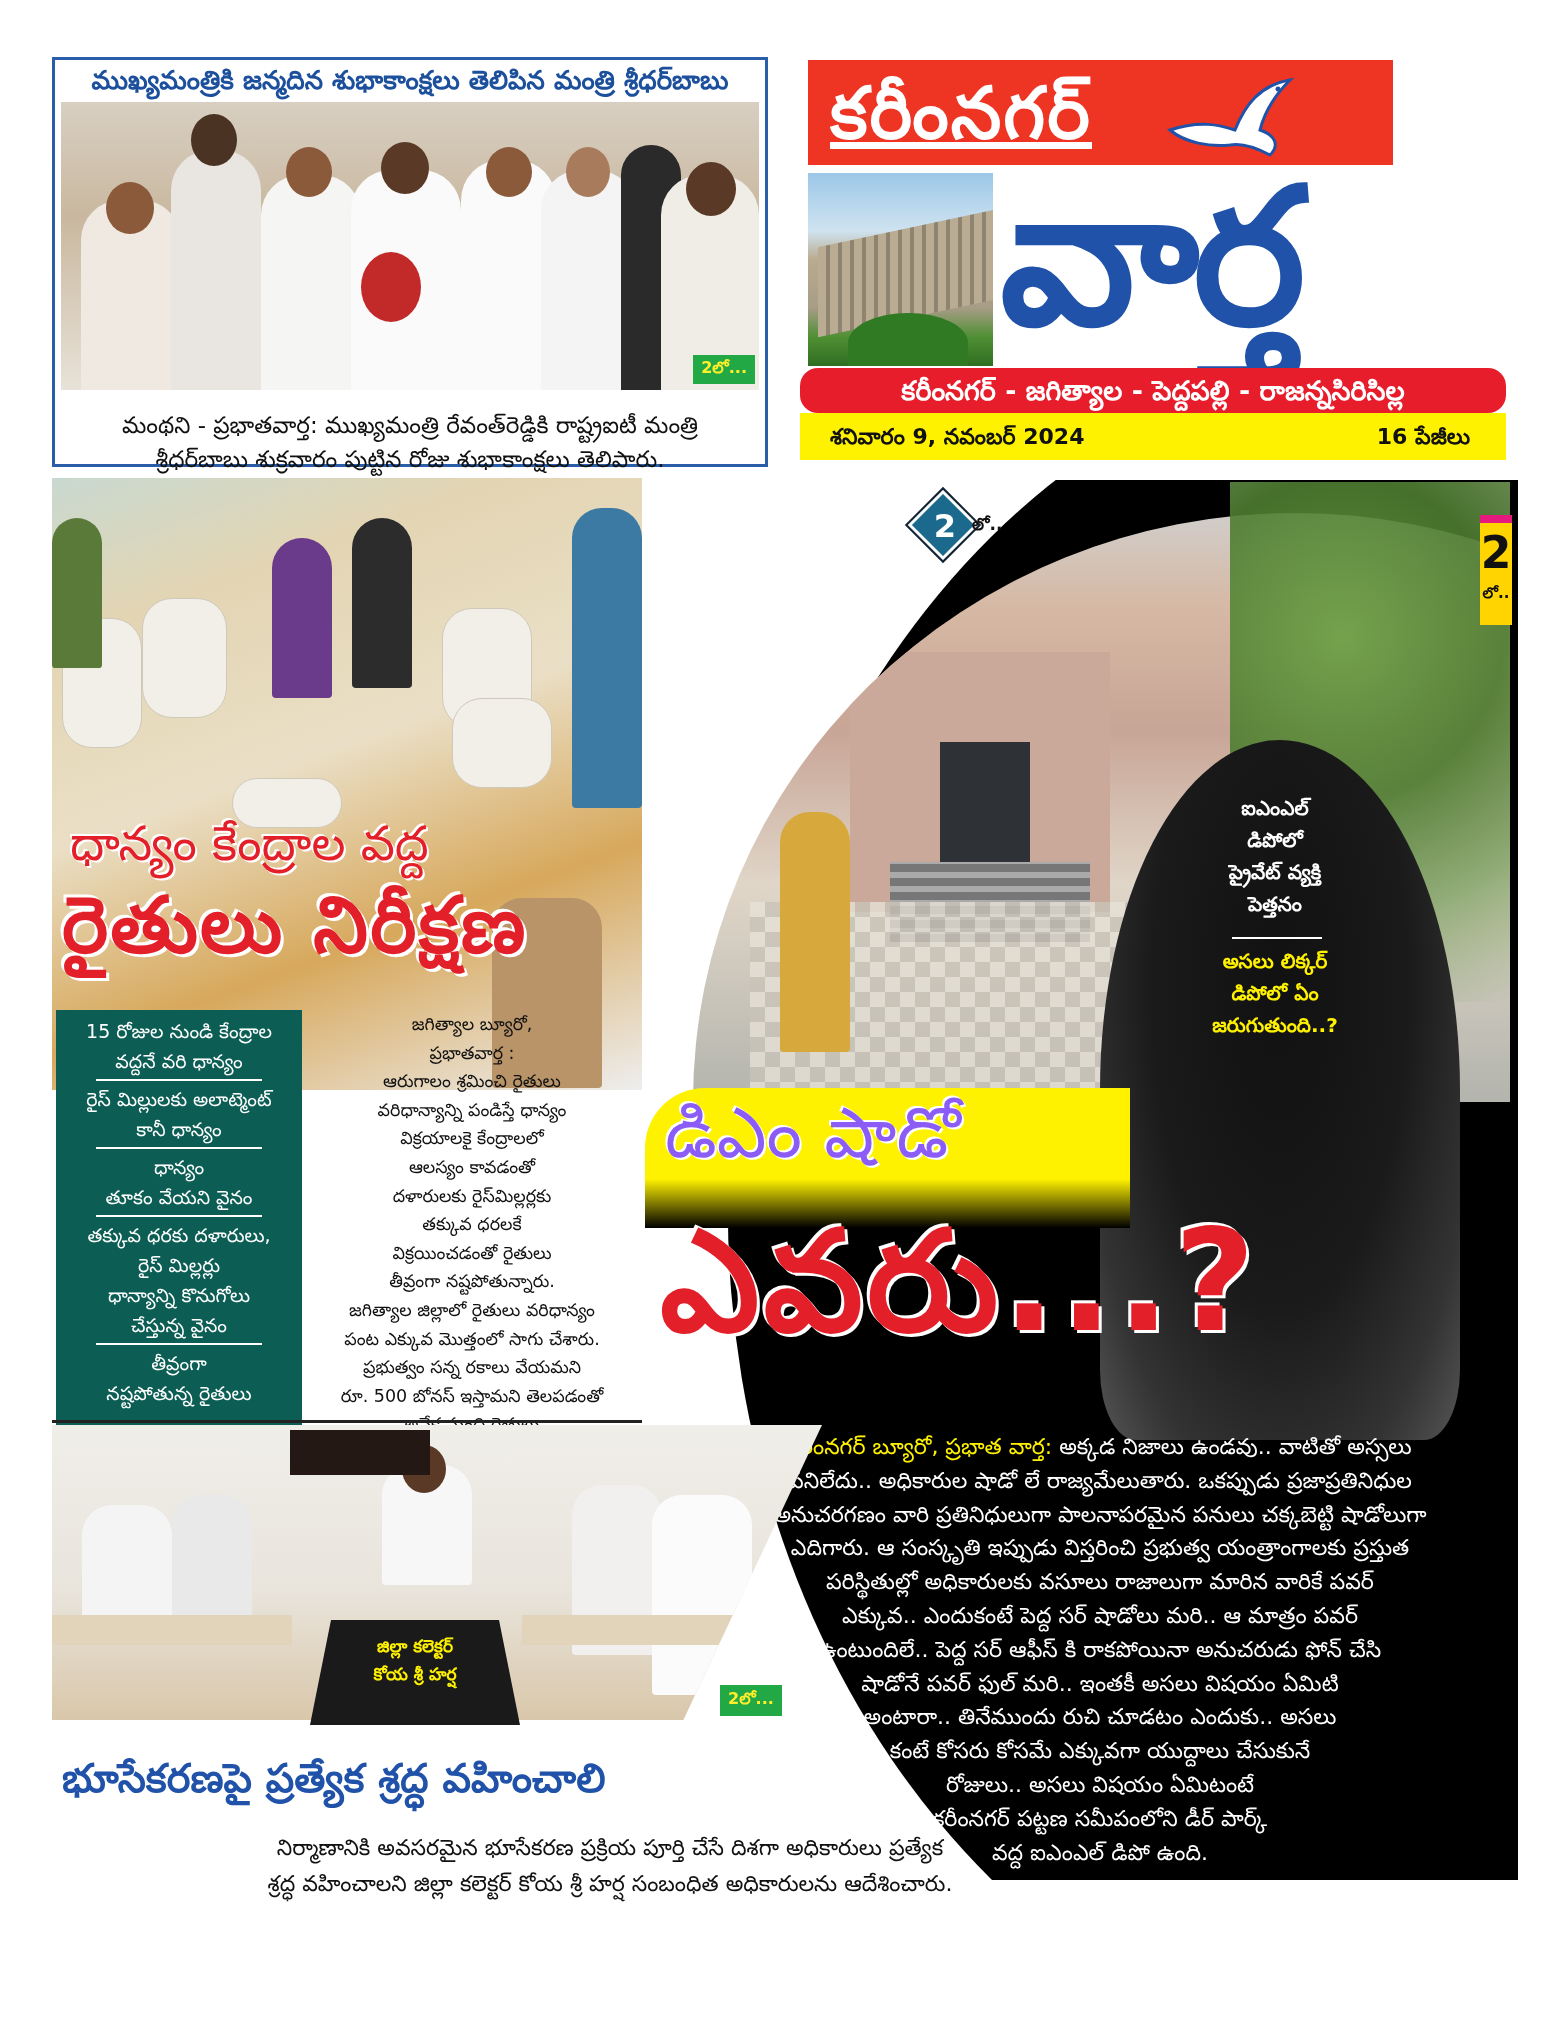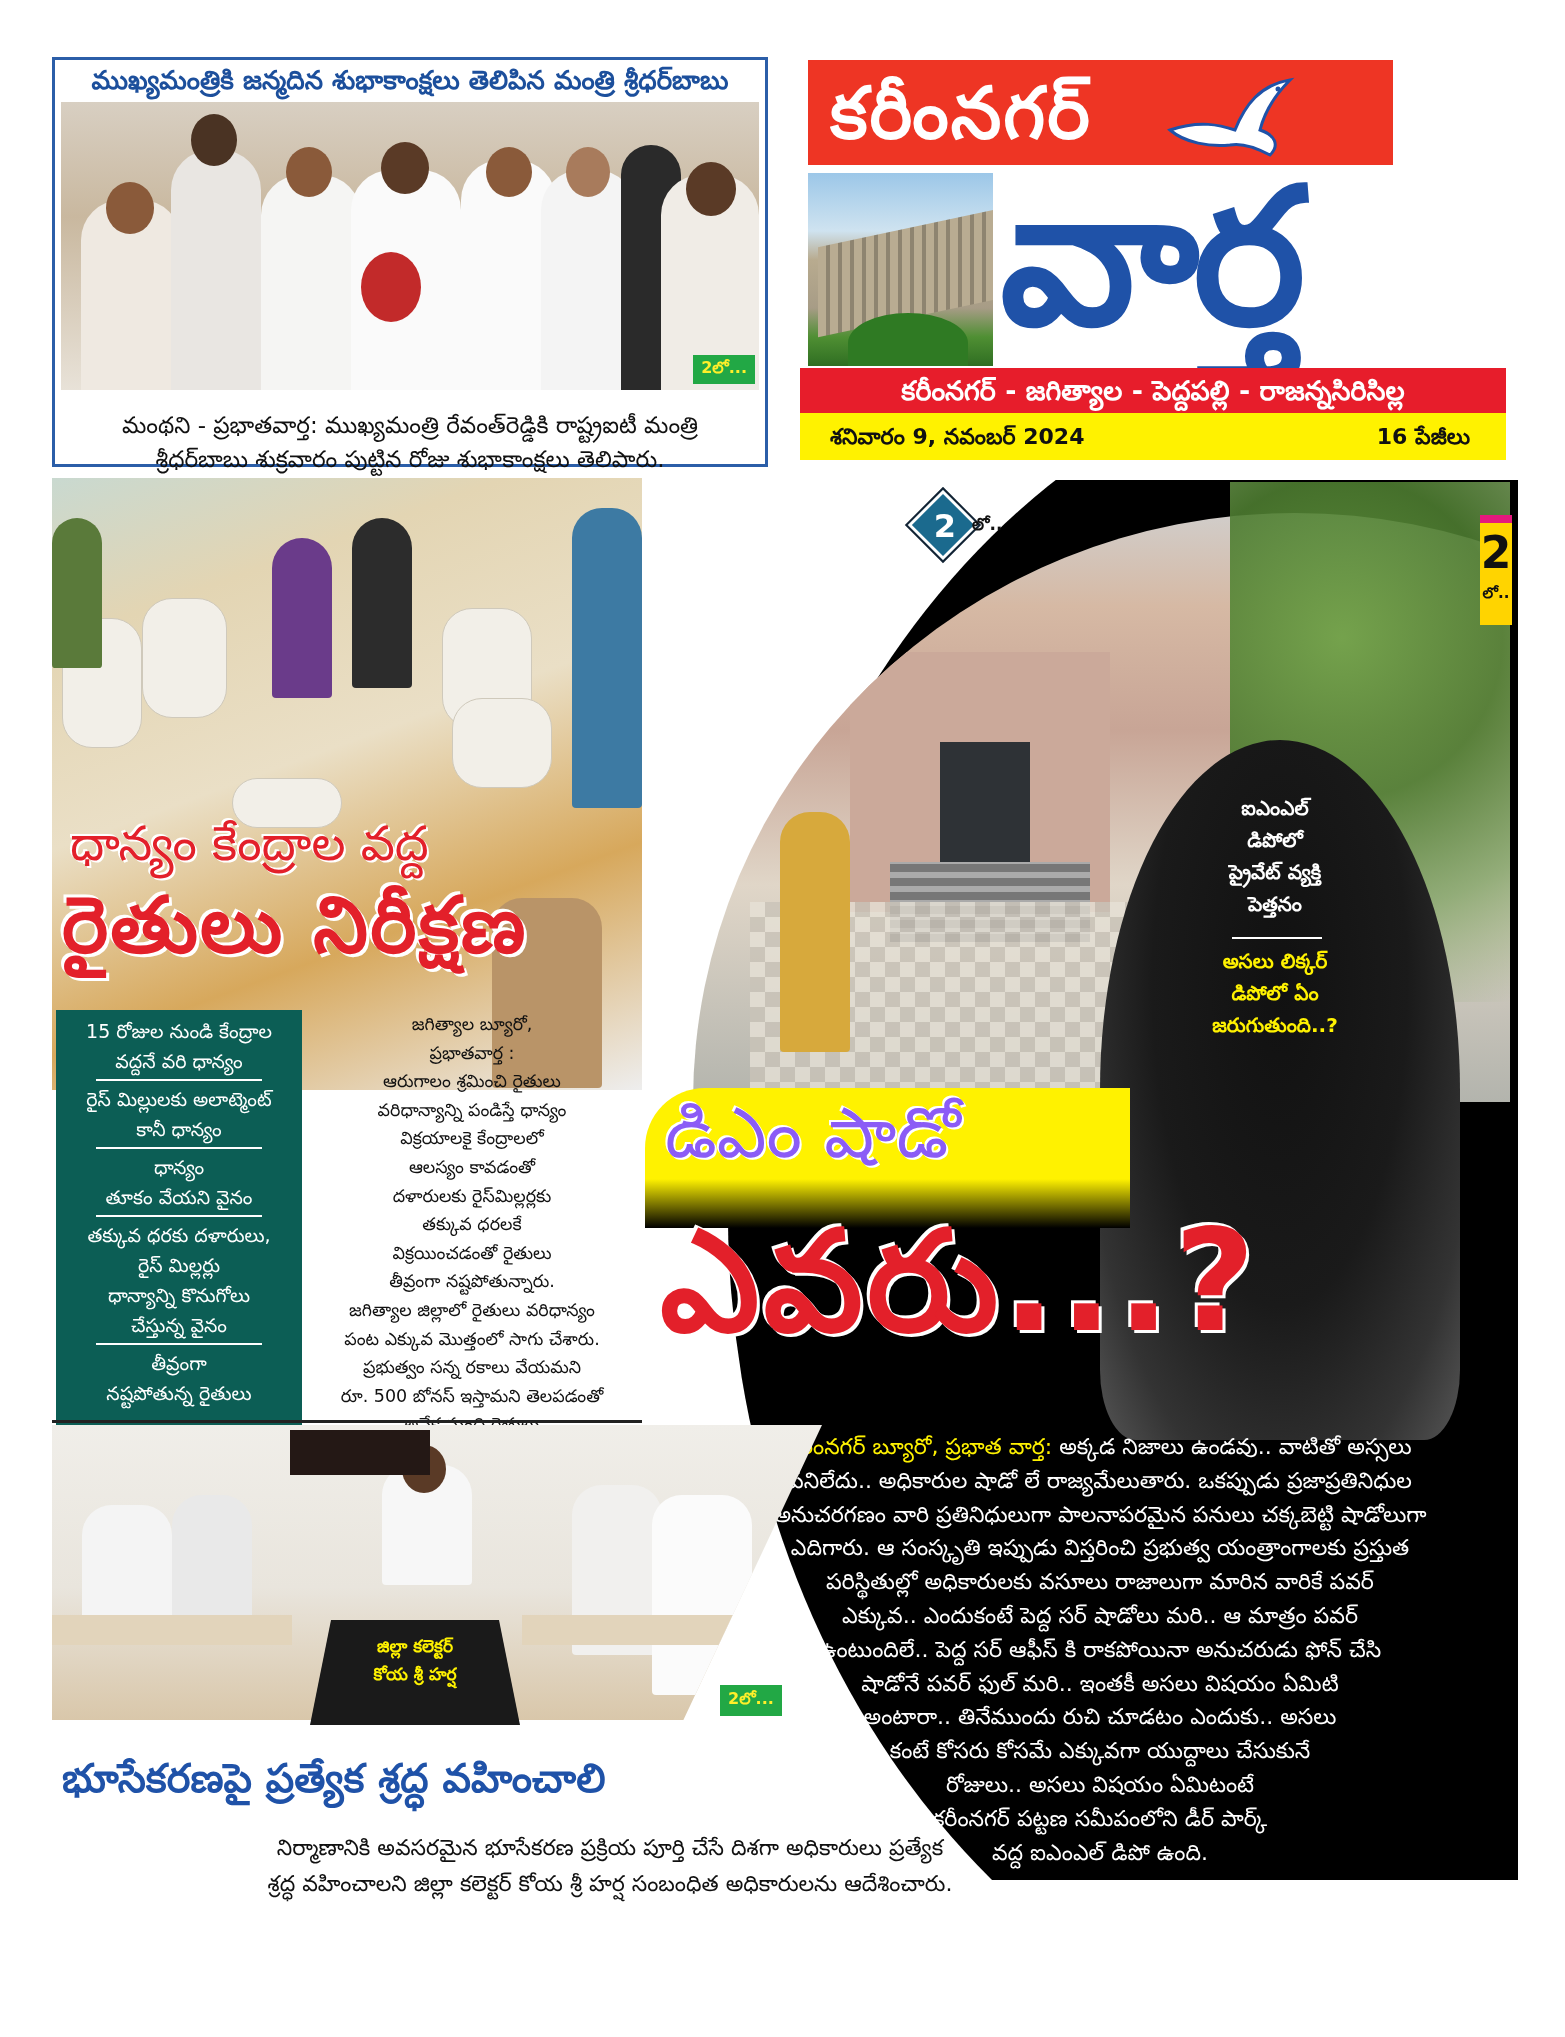--- a/index.html
+++ b/index.html
@@ -10,25 +10,25 @@
   #tl-box { left: 52px; top: 57px; width: 716px; height: 410px; border: 3px solid #2b5ea8; background: #fff; }
   #tl-headline { left: 0; top: 0; width: 100%; height: 40px; color: #1c4f9c; font-size: 26px; font-weight: bold; text-align: center; line-height: 40px; }
   #tl-photo { left: 6px; top: 42px; width: 698px; height: 288px; background: linear-gradient(180deg, #d8cfc2 0%, #c9b89f 40%, #e8e2d8 100%); overflow: hidden; }
   .person { position: absolute; bottom: 0; border-radius: 40px 40px 0 0; }
   .head { position: absolute; border-radius: 50%; background: #8a5a3a; }
   #tl-badge { right: 4px; bottom: 6px; background: #22a845; color: #ffef2a; font-weight: bold; font-size: 16px; padding: 3px 8px; }
   #tl-caption { left: 0; top: 334px; width: 100%; text-align: center; font-size: 23px; line-height: 34px; color: #111; margin-top: 14px; }
 
   
   #mast-red { left: 808px; top: 60px; width: 585px; height: 105px; background: #ee3524; }
-  #mast-title1 { left: 830px; top: 68px; color: #fff; font-size: 72px; font-weight: bold; letter-spacing: 2px; line-height: 90px; }
+  #mast-title1 { left: 830px; top: 68px; color: #fff; font-size: 72px; font-weight: bold; letter-spacing: 2px; line-height: 90px; text-decoration: underline; }
   #mast-dove { left: 1160px; top: 75px; width: 140px; height: 90px; }
   #mast-photo { left: 808px; top: 173px; width: 185px; height: 193px; background: linear-gradient(180deg, #9cc7e8 0%, #cfe3f0 30%, #b8ab8f 45%, #a79c86 70%, #4f8f33 85%, #2f6e22 100%); overflow: hidden; }
   #mast-title2 { left: 1000px; top: 150px; color: #1f52a8; font-size: 190px; font-weight: bold; line-height: 215px; letter-spacing: -6px; }
-  #mast-districts { left: 800px; top: 368px; width: 706px; height: 45px; background: #e71d2b; color: #fff; font-size: 27px; text-align: center; line-height: 45px; font-weight: bold; }
+  #mast-districts { left: 800px; top: 368px; width: 706px; height: 45px; background: #e71d2b; color: #fff; font-size: 27px; text-align: center; line-height: 45px; font-weight: bold; border-radius: 18px; }
   #mast-dateline { left: 800px; top: 413px; width: 706px; height: 47px; background: #fff200; }
   #mast-date { left: 30px; top: 0; line-height: 47px; font-size: 22px; font-weight: bold; color: #111; }
   #mast-pages { right: 36px; top: 0; line-height: 47px; font-size: 22px; font-weight: bold; color: #111; }
 
   
   #paddy-photo { left: 52px; top: 478px; width: 590px; height: 612px; background: linear-gradient(160deg, #c9d9d0 0%, #e3d5b3 20%, #eadfc6 45%, #d7a85c 70%, #eee 100%); overflow: hidden; }
   .sack { position: absolute; background: #f2efe8; border-radius: 30px; border: 1px solid #cfc9bb; }
   #paddy-head1 { left: 70px; top: 815px; font-size: 48px; font-weight: normal; color: #e3202a; text-shadow: 2px 2px 0 #fff, -2px -2px 0 #fff; }
   #paddy-head2 { left: 62px; top: 880px; font-size: 78px; font-weight: bold; color: #e3202a; text-shadow: 3px 3px 0 #fff, -3px -3px 0 #fff; letter-spacing: 2px; }
   #paddy-green { left: 56px; top: 1010px; width: 246px; height: 436px; background: #0c5e55; color: #fff; padding: 6px 4px; text-align: center; }

